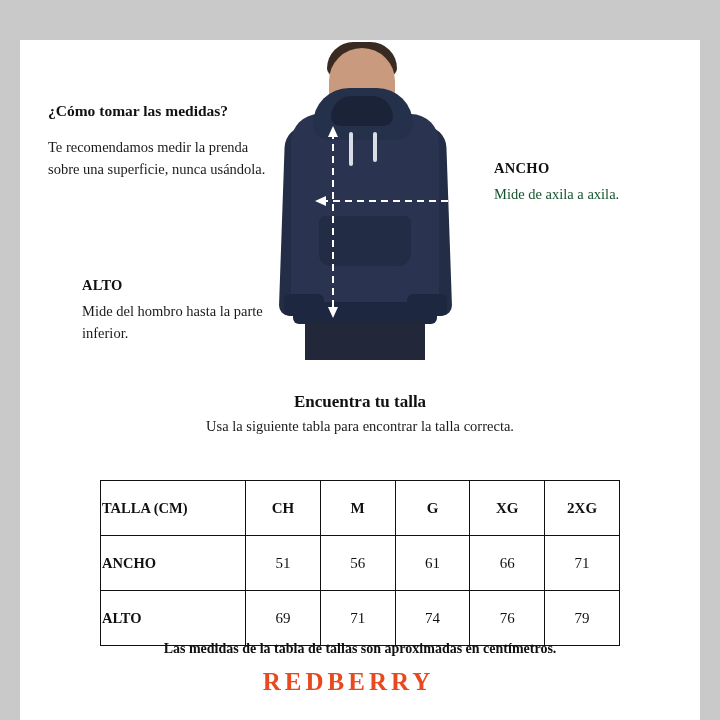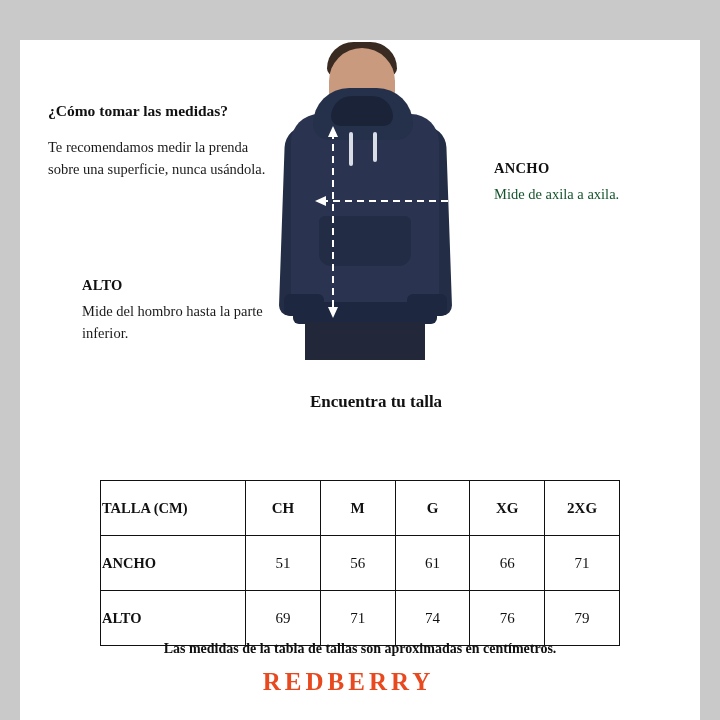--- a/index.html
+++ b/index.html
@@ -249,21 +249,20 @@
   .find-title {
     position: absolute;
     left: 0;
     top: 352px;
     width: 680px;
     text-align: center;
     font-size: 17px;
     font-weight: bold;
     color: #111111;
     font-family: "Liberation Serif", serif;
-    padding-left: 16px;
   }
   .find-sub {
     position: absolute;
     left: 0;
     top: 378px;
     width: 680px;
     text-align: center;
     font-size: 14.5px;
     color: #1a1a1a;
     font-family: "Liberation Serif", serif;
@@ -370,20 +369,21 @@
       <polygon points="313,86 308,97 318,97" fill="#ffffff"></polygon>
       <polygon points="313,278 308,267 318,267" fill="#ffffff"></polygon>
 
       <line x1="301" y1="161" x2="440" y2="161" stroke="#ffffff" stroke-width="2" stroke-dasharray="7 5"></line>
       <polygon points="295,161 306,156 306,166" fill="#ffffff"></polygon>
       <polygon points="446,161 435,156 435,166" fill="#ffffff"></polygon>
     </svg>
   </div>
 
   <div class="find-title">Encuentra tu talla</div>
+  <div class="find-sub">Usa la siguiente tabla para encontrar la talla correcta.</div>
 
   <table class="size-table">
     <thead>
       <tr>
         <th class="rowhead">TALLA (CM)</th>
         <th>CH</th>
         <th>M</th>
         <th>G</th>
         <th>XG</th>
         <th>2XG</th>

